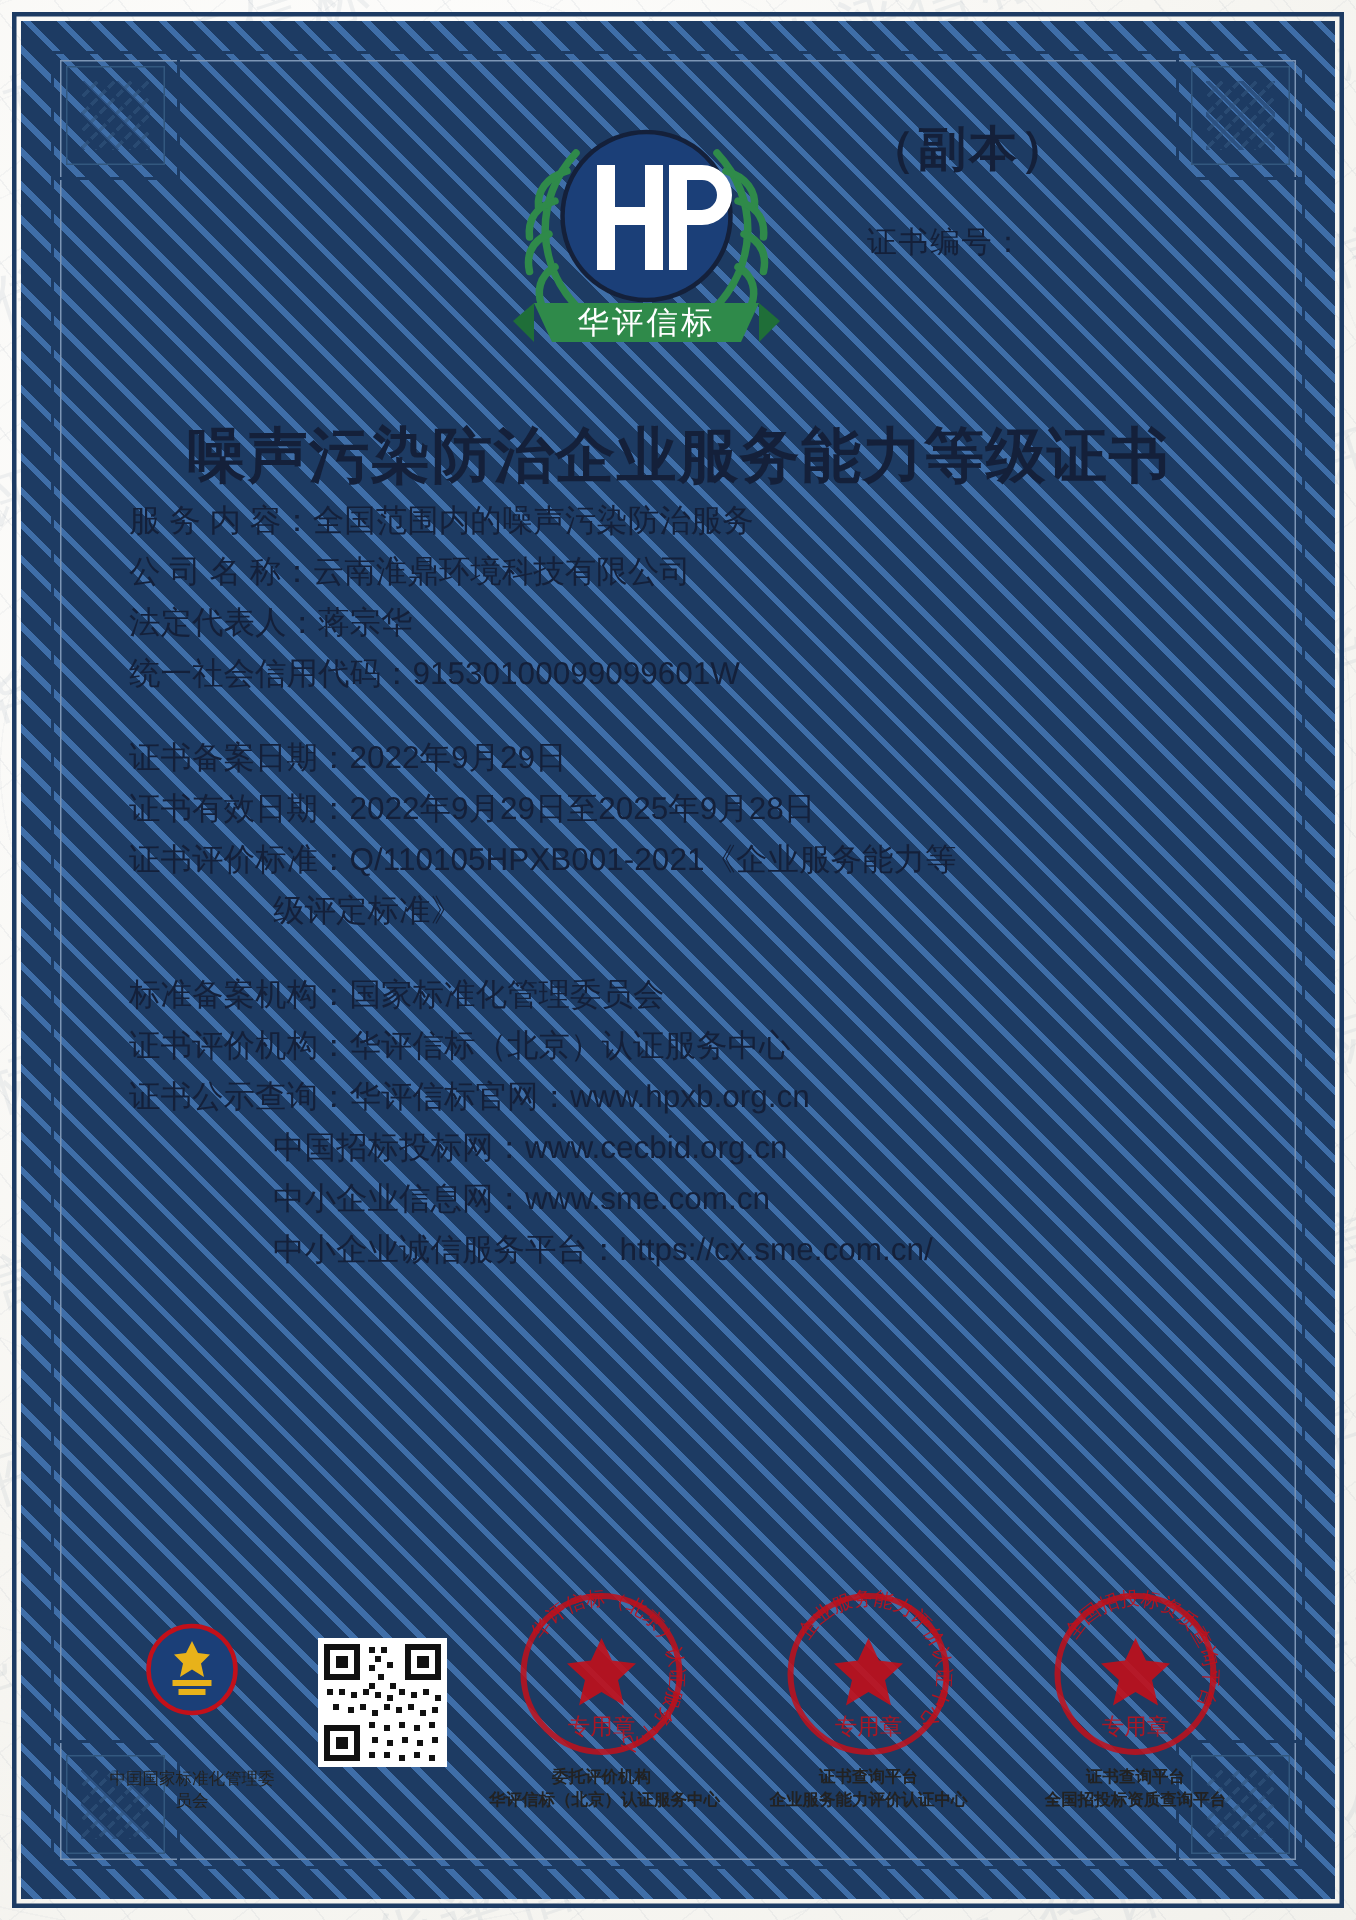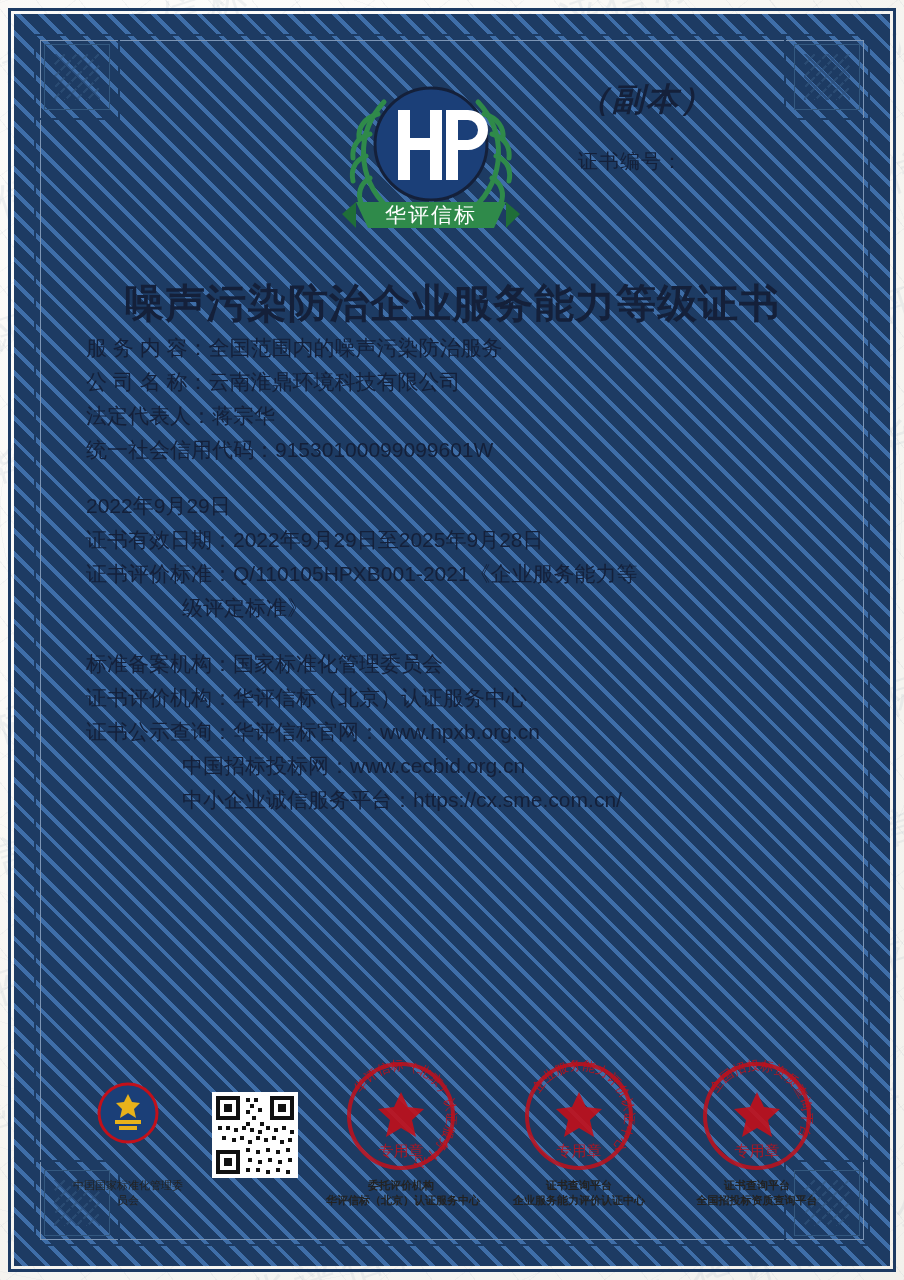--- a/index.html
+++ b/index.html
@@ -96,21 +96,20 @@
   }
   .emblem{
     position:absolute;left:264px;top:6px;width:210px;height:186px;
   }
   .copy-block{
     position:absolute;right:4px;top:22px;text-align:left;width:260px;
   }
   .copy-label{
     font-size:32px;color:#14203a;letter-spacing:2px;font-weight:700;
     margin-bottom:26px;
-    font-style:italic;
   }
   .cert-no-label{
     font-size:20px;color:#14203a;margin-bottom:4px;letter-spacing:1px;
   }
   .cert-no-value{
     font-size:22px;color:#c2101a;font-weight:700;letter-spacing:1.2px;
   }
 
   .main-title{
     text-align:center;
@@ -247,20 +246,21 @@
         <span class="val">蒋宗华</span>
       </div>
       <div class="row">
         <span class="lab">统一社会信用代码：</span>
         <span class="val">91530100099099601W</span>
       </div>
 
       <div class="gap"></div>
 
       <div class="row">
+        <span class="lab">证书备案日期：</span>
         <span class="val">2022年9月29日</span>
       </div>
       <div class="row">
         <span class="lab">证书有效日期：</span>
         <span class="val">2022年9月29日至2025年9月28日</span>
       </div>
       <div class="row">
         <span class="lab">证书评价标准：</span>
         <span class="val">Q/110105HPXB001-2021《企业服务能力等</span>
       </div>
@@ -277,20 +277,23 @@
       <div class="row">
         <span class="lab">证书评价机构：</span>
         <span class="val">华评信标（北京）认证服务中心</span>
       </div>
       <div class="row links">
         <span class="lab">证书公示查询：</span>
         <span class="val">华评信标官网：www.hpxb.org.cn</span>
       </div>
       <div class="row indent links">
         <span class="val">中国招标投标网：www.cecbid.org.cn</span>
+      </div>
+      <div class="row indent links">
+        <span class="val">中小企业信息网：www.sme.com.cn</span>
       </div>
       <div class="row indent links">
         <span class="val">中小企业诚信服务平台：https://cx.sme.com.cn/</span>
       </div>
     </div>
 
     <div class="footer">
       <div class="seal-row">
 
         <div class="gov">

